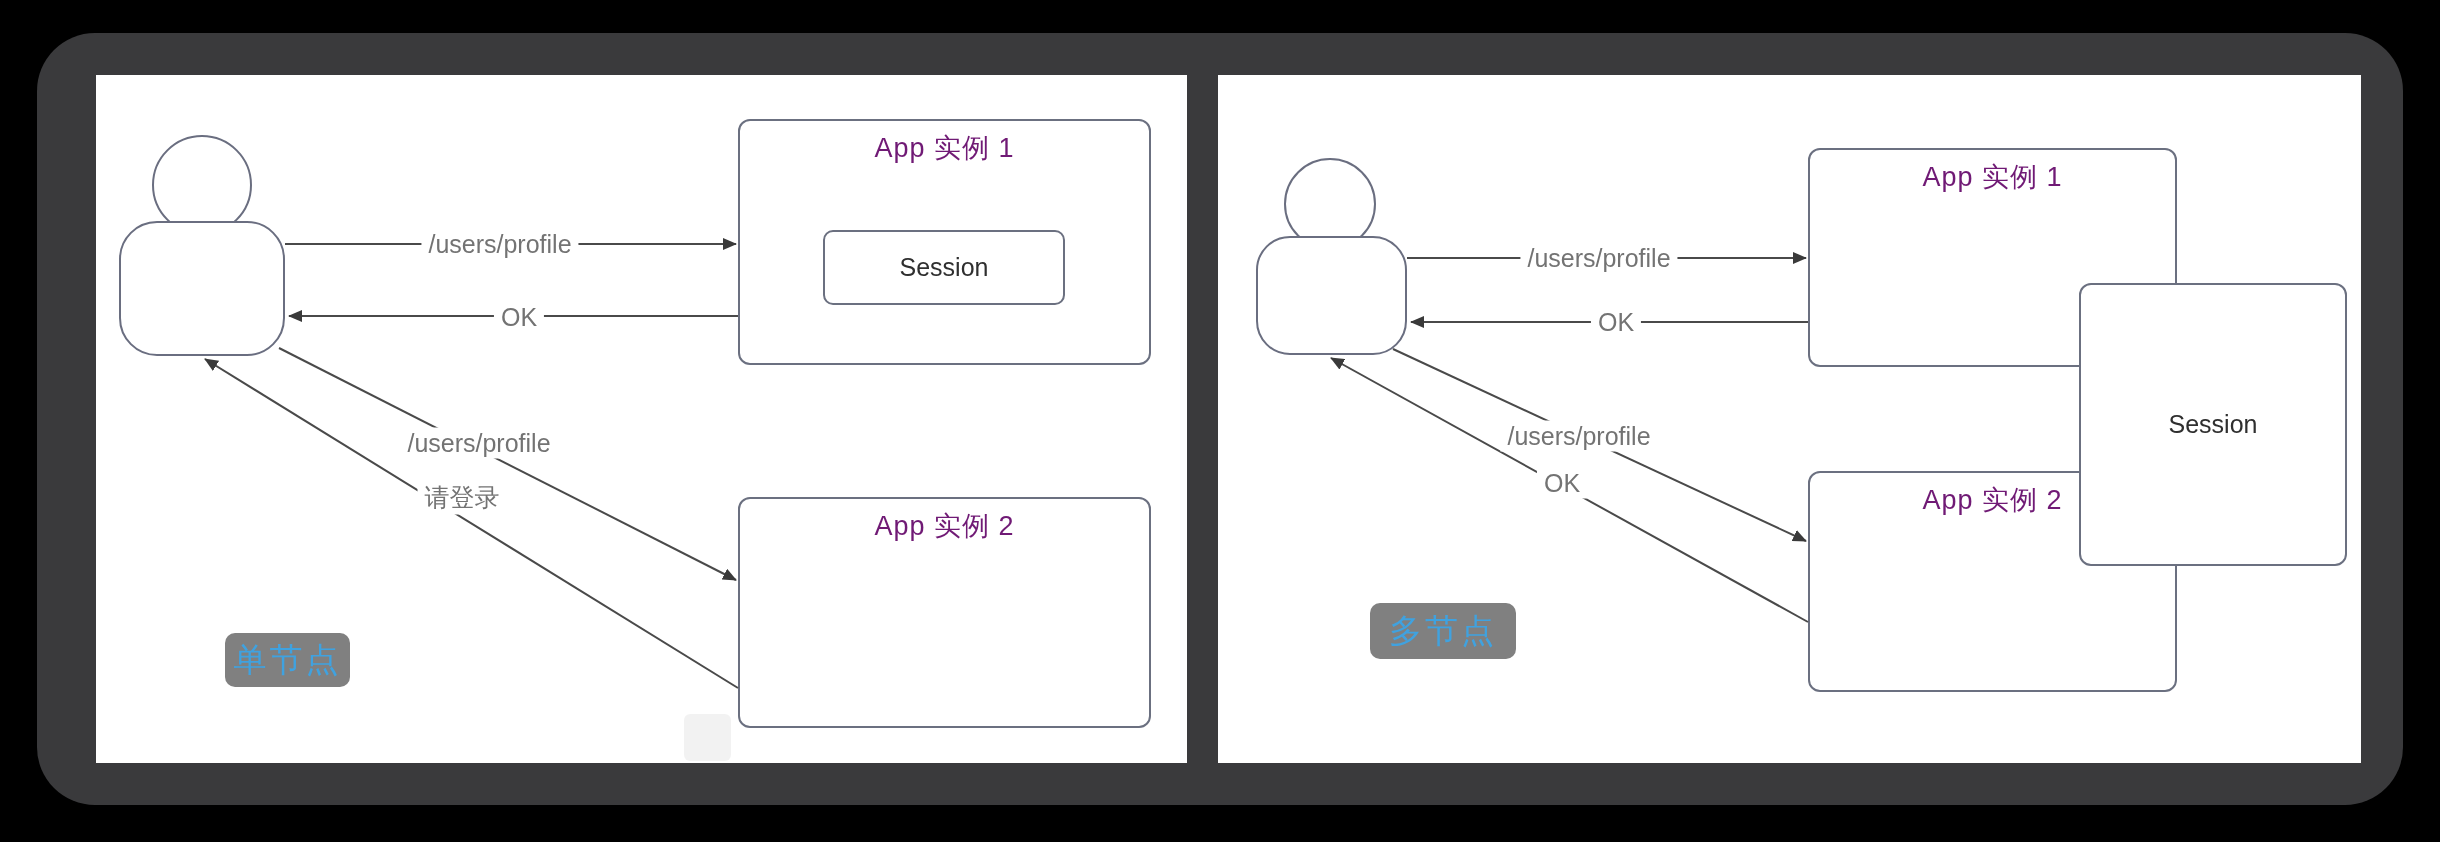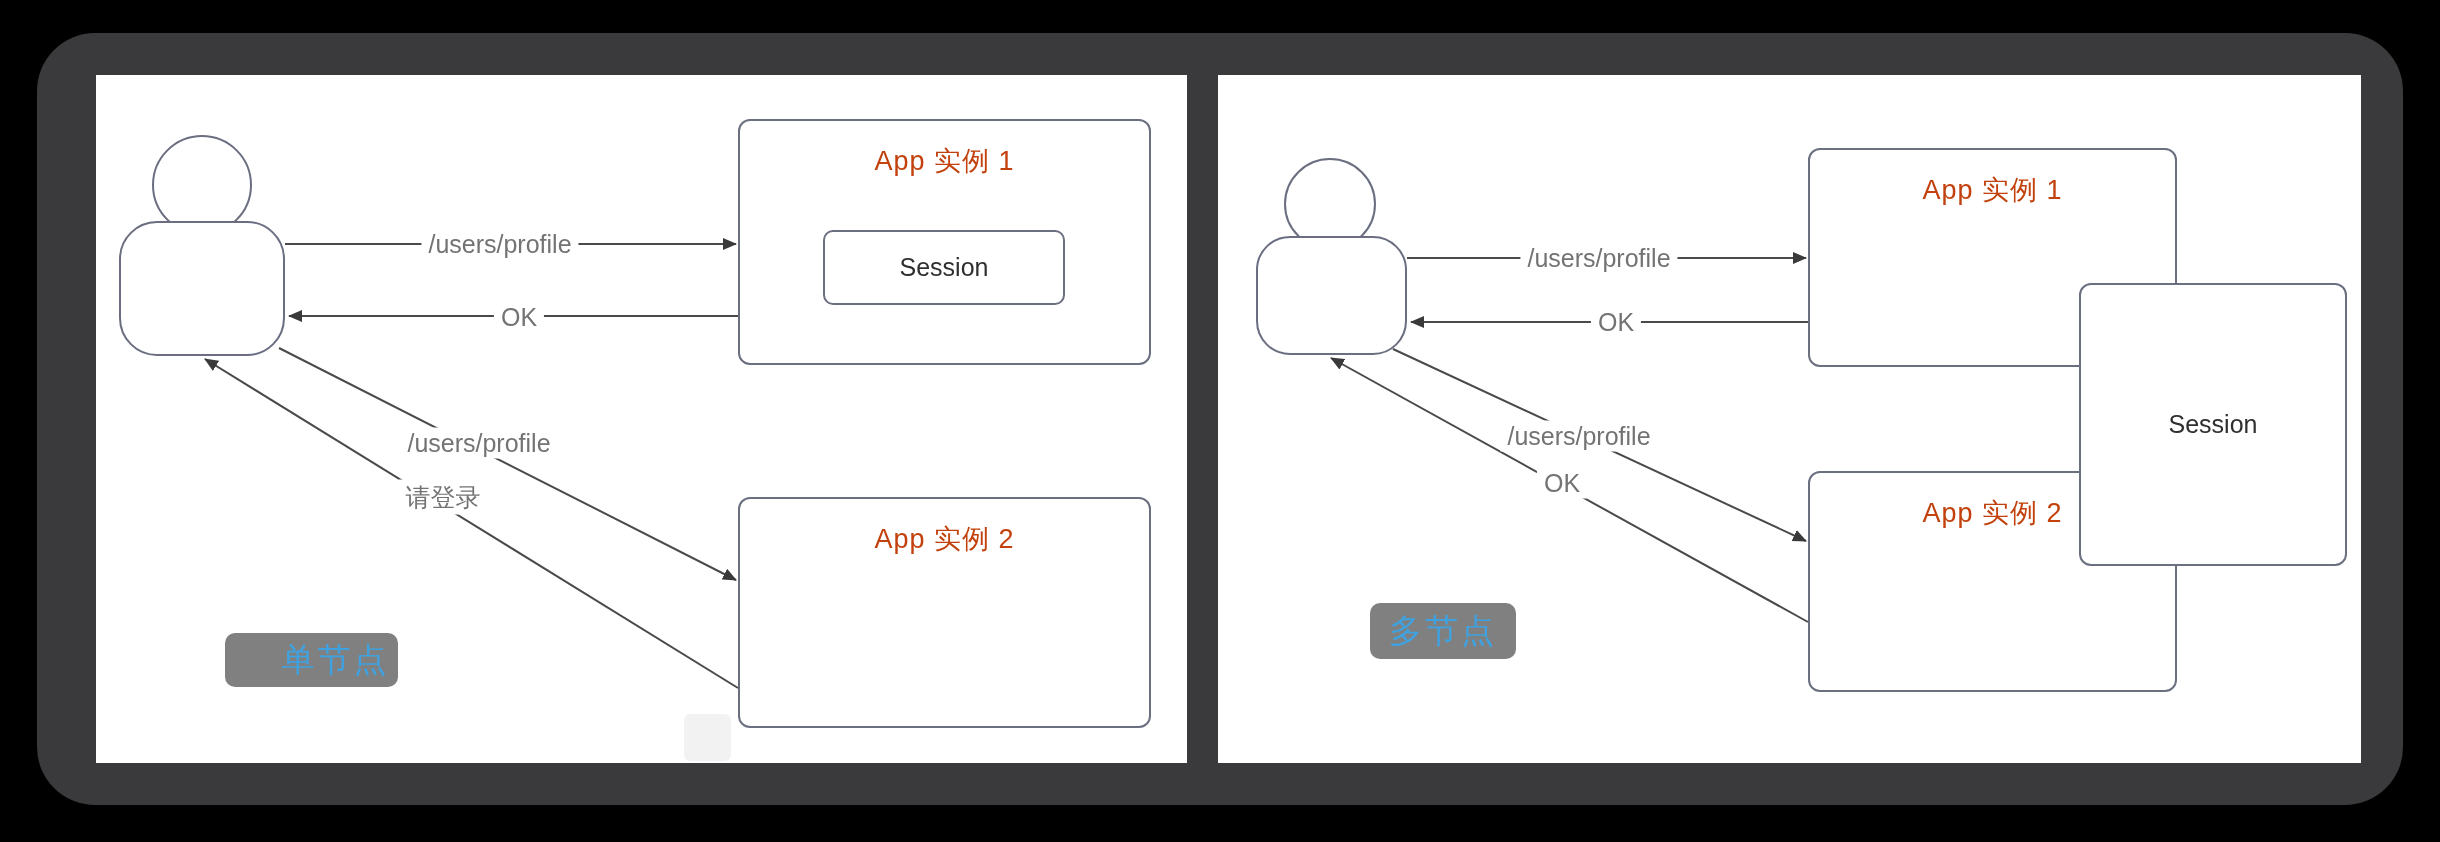--- a/index.html
+++ b/index.html
@@ -27,22 +27,22 @@
     position:absolute;background:#fff;border:2px solid #6a6e80;
     box-sizing:border-box;z-index:2;
   }
 
   
   .node-box{
     position:absolute;background:#fff;border:2px solid #6b7080;border-radius:12px;
     box-sizing:border-box;z-index:2;
   }
   .box-title{
-    width:100%;text-align:center;padding-top:22px;
-    font-size:27px;color:#c2410c;letter-spacing:1px;
+    width:100%;text-align:center;padding-top:9px;
+    font-size:27px;color:#701a75;letter-spacing:1px;
   }
   .inner-box{
     position:absolute;background:#fff;border:2px solid #6b7080;border-radius:10px;
     box-sizing:border-box;display:flex;align-items:center;justify-content:center;
     font-size:25px;color:#2f2f2f;
   }
   .session-float{
     position:absolute;background:#fff;border:2px solid #6b7080;border-radius:12px;
     box-sizing:border-box;display:flex;align-items:center;justify-content:center;
     font-size:25px;color:#2f2f2f;z-index:4;
@@ -92,23 +92,23 @@
       </defs>
       <line x1="189" y1="169" x2="640" y2="169" marker-end="url(#arrowL)"></line>
       <line x1="642" y1="241" x2="193" y2="241" marker-end="url(#arrowL)"></line>
       <line x1="183" y1="273" x2="640" y2="505" marker-end="url(#arrowL)"></line>
       <line x1="642" y1="613" x2="109" y2="284" marker-end="url(#arrowL)"></line>
     </svg>
 
     <div class="edge-label" style="left:404px;top:169px;">/users/profile</div>
     <div class="edge-label" style="left:423px;top:242px;">OK</div>
     <div class="edge-label" style="left:383px;top:368px;">/users/profile</div>
-    <div class="edge-label" style="left:347px;top:422px;">请登录</div>
+    <div class="edge-label" style="left:366px;top:422px;">请登录</div>
 
-    <div class="badge" style="left:129px;top:558px;width:125px;height:54px;padding-left:48px;">单节点</div>
+    <div class="badge" style="left:129px;top:558px;width:125px;height:54px;">单节点</div>
 
     <div class="watermark" style="left:588px;top:639px;width:47px;height:47px;"></div>
   </section>
 
   <section class="panel panel-right">
 
     <div class="actor-head" style="left:66px;top:83px;width:92px;height:92px;"></div>
     <div class="actor-body" style="left:38px;top:161px;width:151px;height:119px;border-radius:34px;"></div>
 
     <div class="node-box" style="left:590px;top:73px;width:369px;height:219px;">

